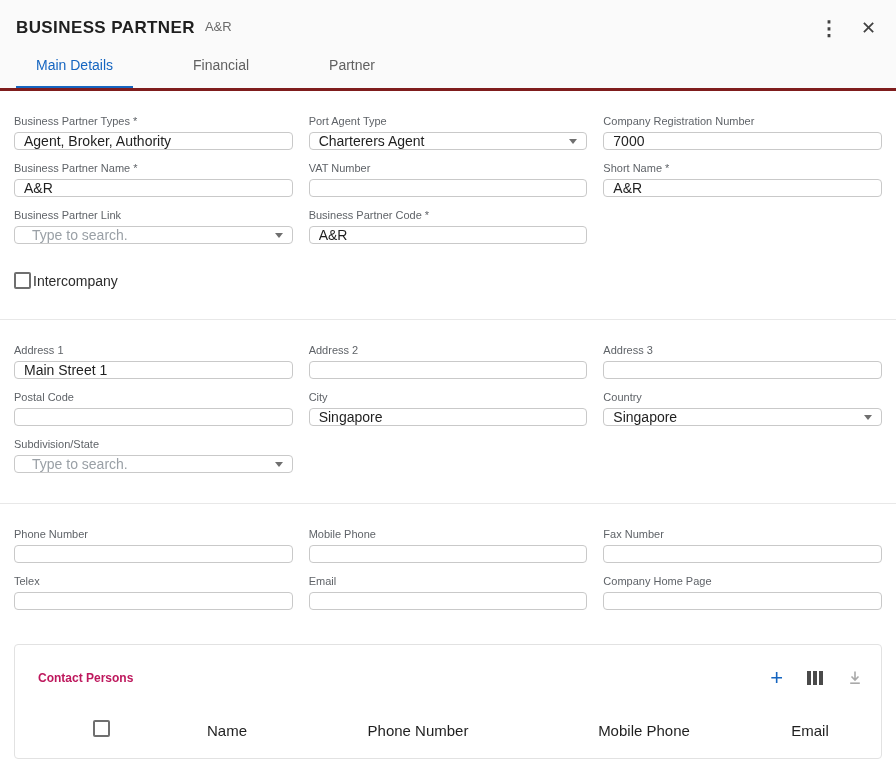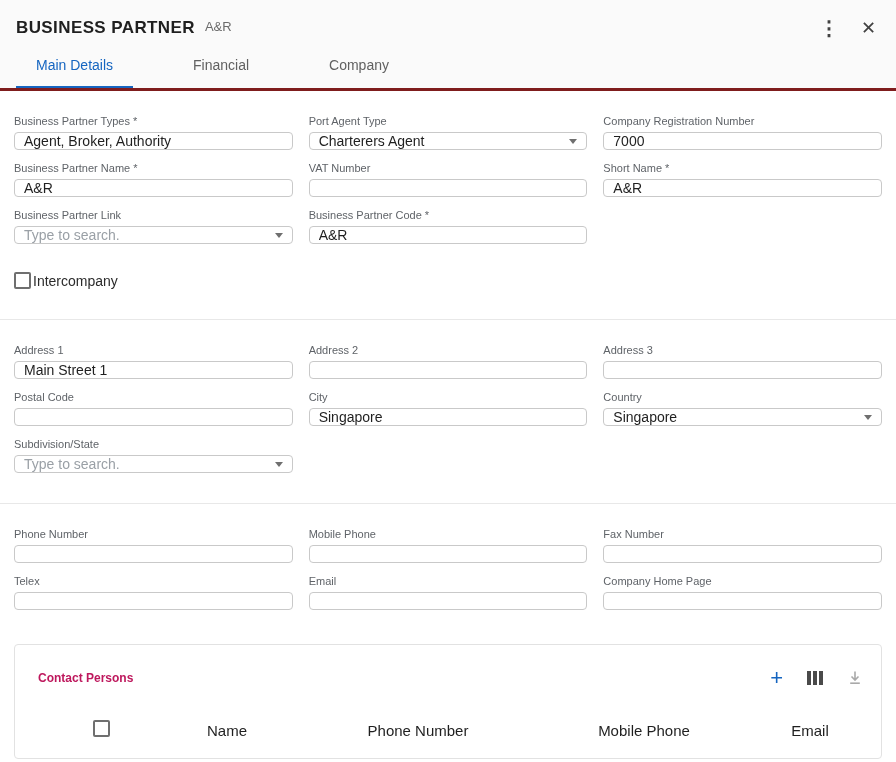--- a/index.html
+++ b/index.html
@@ -34,21 +34,21 @@
   .section{padding:24px 14px 0;}
   .grid{display:grid;grid-template-columns:repeat(3,1fr);column-gap:16px;row-gap:12px;}
   .field label{display:block;font-size:11px;color:var(--label);margin-bottom:5px;}
   .control{
     width:100%;height:18px;border:1px solid var(--border);border-radius:4px;background:#fff;
     font-size:14px;color:#1f1f1f;padding:0 9px;font-family:"Liberation Sans", sans-serif;
   }
   input.control{outline:none;}
   .select{display:flex;align-items:center;justify-content:space-between;cursor:pointer;}
   .select .val{overflow:hidden;white-space:nowrap;text-overflow:ellipsis;}
-  .select .placeholder{color:var(--muted);}
+  .select .placeholder{color:var(--muted);margin-left:8px;}
   .caret{width:0;height:0;border-left:4px solid transparent;border-right:4px solid transparent;border-top:5px solid #6f6f6f;margin-left:6px;flex:none;}
   .checkbox-row{display:flex;align-items:center;gap:2px;padding:28px 14px 0;font-size:14px;color:#2b2b2b;}
   .checkbox{width:17px;height:17px;border:2px solid #6f6f6f;border-radius:2px;background:#fff;display:inline-block;cursor:pointer;flex:none;}
   .divider{height:1px;background:var(--divider);margin-top:30px;}
   
   .card{margin:22px 14px 0;border:1px solid #e2e2e2;border-radius:4px;}
   .card-head{display:flex;align-items:center;padding:19px 18px 14px 16px;}
   .card-title{margin:7px;font-size:12px;font-weight:700;color:#be185d;}
   .card-actions{margin-left:auto;display:flex;align-items:center;gap:24px;}
   .plus-btn{font-size:22px;color:var(--accent);font-weight:400;}
@@ -68,21 +68,21 @@
     <h1 class="title">BUSINESS PARTNER</h1>
     <span class="code">A&amp;R</span>
     <div class="header-actions">
       <button class="icon-btn more-btn">⋮</button>
       <button class="icon-btn close-btn">✕</button>
     </div>
   </div>
   <nav class="tabs">
     <div class="tab active">Main Details</div>
     <div class="tab">Financial</div>
-    <div class="tab">Company</div>
+    <div class="tab">Partner</div>
   </nav>
 </header>
 
 <main>
 
   <section class="section">
     <div class="grid">
       <div class="field">
         <label>Business Partner Types *</label>
         <input class="control" value="Agent, Broker, Authority" style="">

